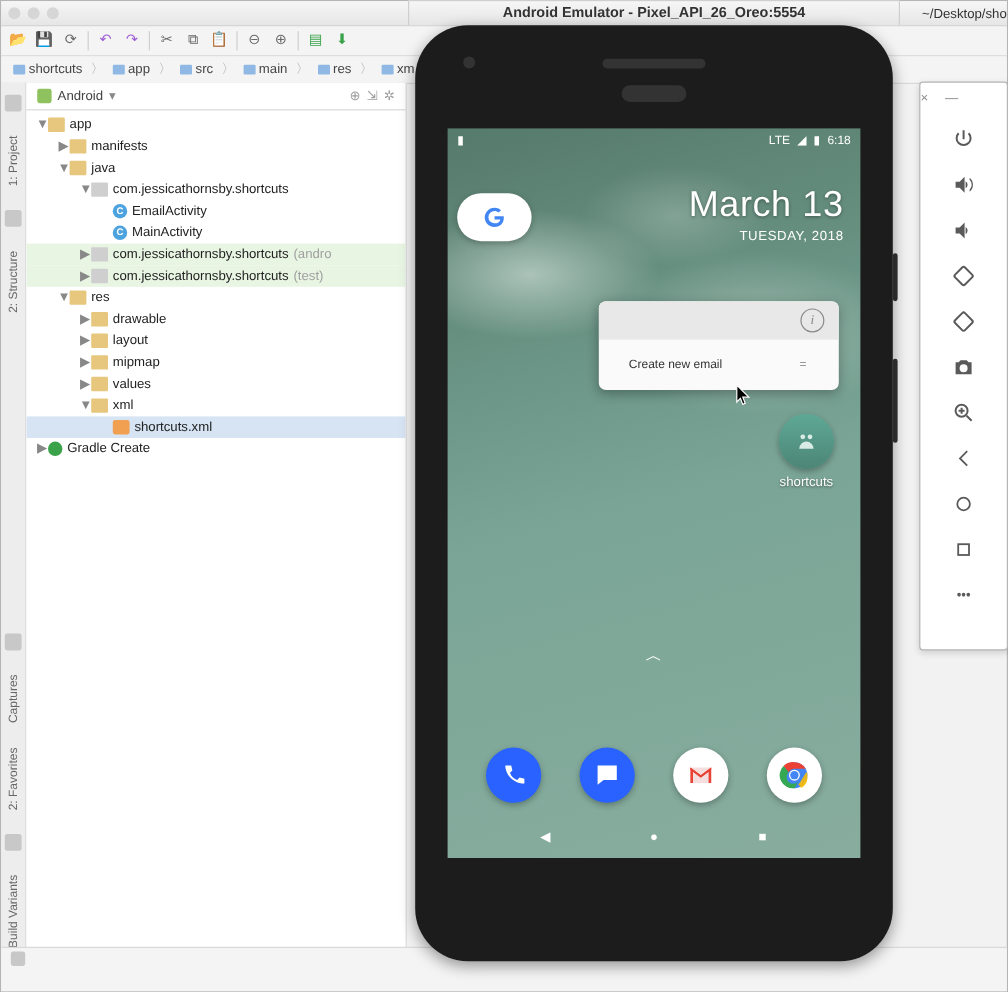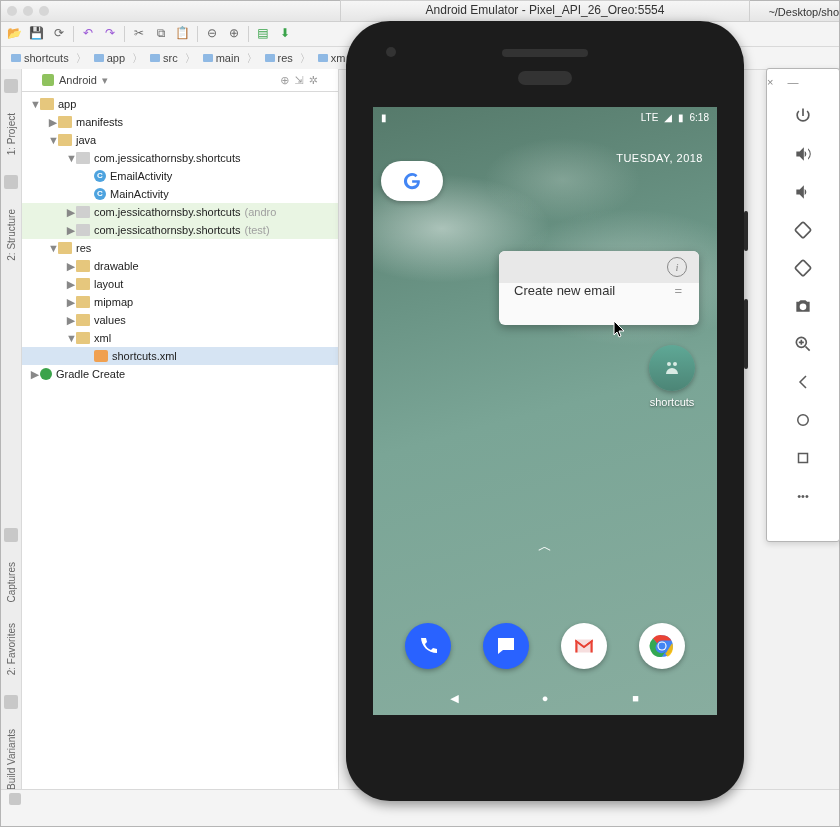--- a/index.html
+++ b/index.html
@@ -14,21 +14,21 @@
 .sep{width:1px;height:16px;background:#d0d0d0}
 .crumbs{height:22px;display:flex;align-items:center;gap:3px;padding:0 6px;border-bottom:1px solid #d9d9d9;background:#f4f4f4;font-size:11px;color:#444}
 .crumb{display:flex;align-items:center;gap:3px;padding:1px 4px}
 .crumb .fi{width:10px;height:8px;background:#8fb9e4;border-radius:1px}
 .chev{color:#aaa}
 .ide-body{position:absolute;top:68px;left:0;right:0;bottom:36px;display:flex}
 .vgut{width:20px;background:#ededed;border-right:1px solid #d9d9d9;display:flex;flex-direction:column;align-items:center;gap:20px;padding-top:10px;font-size:10px;color:#666}
 .vgut>span{writing-mode:vertical-rl;transform:rotate(180deg);cursor:pointer}
 .vgut .vi{width:14px;height:14px;border-radius:2px;background:#c8c8c8}
 .project{width:316px;background:#fff;border-right:1px solid #d9d9d9;display:flex;flex-direction:column}
-.proj-head{height:22px;border-bottom:1px solid #d9d9d9;display:flex;align-items:center;gap:5px;padding:0 20px;color:#444}
+.proj-head{height:22px;border-bottom:1px solid #d9d9d9;display:flex;align-items:center;gap:5px;padding:0 9px;color:#444}
 .droid-i{width:12px;height:12px;background:#8fc25e;border-radius:2px}
 .proj-head .gi{color:#9e9e9e;cursor:pointer}
 .tree{flex:1;overflow:auto;padding-top:3px}
 .row{display:flex;align-items:center;height:18px;padding-right:4px;cursor:pointer;white-space:nowrap}
 .row.sel{background:#d6e4f3}
 .ind{display:inline-block}
 .tg{width:10px;text-align:center;color:#888}
 .ic{width:14px;height:12px;margin-right:4px;display:inline-flex;align-items:center;justify-content:center}
 .ic.fold{background:#e6c77d;border-radius:1px}
 .ic.pkg{background:#cfcfcf;border-radius:1px}
@@ -45,21 +45,21 @@
 .rightedge .rhead{width:100%;display:flex;justify-content:flex-start;gap:14px;padding:0 8px}
 .rightedge .rhead span{color:#888;cursor:pointer}
 .micon{width:22px;height:22px;display:flex;align-items:center;justify-content:center;color:#5a5a5a;cursor:pointer}
 .brow-frag{position:absolute;right:0;top:4px;font-size:11px;color:#333}
 .code-frag{position:absolute;right:6px;top:126px;font-size:12px;font-family:Menlo,monospace;color:#3aa34a;text-align:left;line-height:1.6}
 .code-frag .or{color:#cc7a00}
 .code-frag .bl{color:#0066cc}
 
 
 .emu{position:absolute;left:340px;top:0;width:410px;height:802px}
-.emu-title{height:20px;display:flex;align-items:center;justify-content:center;font-size:12px;font-weight:normal;color:#333;background:linear-gradient(#f6f6f6,#e6e6e6);border:1px solid #cfcfcf;border-bottom:none}
+.emu-title{height:20px;display:flex;align-items:center;justify-content:center;font-size:12px;font-weight:bold;color:#333;background:linear-gradient(#f6f6f6,#e6e6e6);border:1px solid #cfcfcf;border-bottom:none}
 .phone{position:relative;margin:0 auto;width:398px;height:780px;background:#1c1c1c;border-radius:44px;box-shadow:0 4px 12px rgba(0,0,0,.4)}
 .phone:before{content:"";position:absolute;left:50%;top:28px;transform:translateX(-50%);width:86px;height:8px;border-radius:4px;background:#333}
 .phone .cam{position:absolute;left:40px;top:26px;width:10px;height:10px;border-radius:50%;background:#333}
 .phone .cam2{position:absolute;left:50%;top:50px;transform:translateX(-50%);width:54px;height:14px;border-radius:8px;background:#333}
 .phone .pill{position:absolute;right:-4px;top:190px;width:4px;height:40px;background:#2a2a2a;border-radius:2px}
 .phone .pill2{position:absolute;right:-4px;top:278px;width:4px;height:70px;background:#2a2a2a;border-radius:2px}
 .screen{position:absolute;left:27px;right:27px;top:86px;bottom:86px;background:linear-gradient(165deg,#567a6b 0%,#6a9485 30%,#7aa596 50%,#88ad9f 100%);overflow:hidden}
 .nebula{position:absolute;inset:0;pointer-events:none;background:
  radial-gradient(ellipse 180px 90px at 20% 20%, rgba(230,240,235,.55), transparent 60%),
  radial-gradient(ellipse 200px 110px at 75% 28%, rgba(210,225,218,.45), transparent 62%),
@@ -67,21 +67,21 @@
 .statline{position:absolute;left:0;right:0;top:0;height:20px;display:flex;justify-content:space-between;align-items:center;padding:0 8px;color:#fff;font-size:10px}
 .statline .sl-ic{display:flex;gap:6px;align-items:center}
 .gchip{position:absolute;left:8px;top:54px;width:62px;height:40px;background:#fff;border-radius:20px;display:flex;align-items:center;justify-content:center;box-shadow:0 2px 5px rgba(0,0,0,.25)}
 .gchip svg{width:22px;height:22px}
 .datebox{position:absolute;right:14px;top:44px;color:#fff;text-align:right}
 .datebox .big{font-size:30px;font-weight:300;text-shadow:0 1px 3px rgba(0,0,0,.4);letter-spacing:.5px}
 .datebox .sm{font-size:11px;letter-spacing:.5px}
 .sc-card{position:absolute;right:18px;top:144px;width:200px;background:#fafafa;border-radius:6px;box-shadow:0 3px 10px rgba(0,0,0,.3);overflow:hidden}
 .sc-card .hdr{height:32px;background:#e8e8e8;display:flex;align-items:center;justify-content:flex-end;padding:0 12px}
 .sc-card .hdr .inf{width:18px;height:18px;border:1.5px solid #888;border-radius:50%;display:flex;align-items:center;justify-content:center;color:#888;font-style:italic;font-family:serif;font-size:11px}
-.sc-card .item{height:42px;display:flex;align-items:flex-start;justify-content:space-between;padding:0 15px;font-size:13px;color:#333}
+.sc-card .item{height:42px;display:flex;align-items:center;justify-content:space-between;padding:0 25px;font-size:10px;color:#333}
 .sc-card .item .drag{color:#999;letter-spacing:2px}
 .sc-card:after{content:"";position:absolute;right:22px;bottom:-7px;width:0;height:0;border-left:8px solid transparent;border-right:8px solid transparent;border-top:8px solid #fafafa}
 .appico{position:absolute;right:22px;top:238px;text-align:center}
 .appico .bub{width:46px;height:46px;border-radius:50%;background:linear-gradient(#5fa896,#4c8576);display:flex;align-items:center;justify-content:center;margin:0 auto;box-shadow:0 2px 5px rgba(0,0,0,.3)}
 .appico .bub svg{width:24px;height:24px;fill:#d9ebe4}
 .appico .nm{color:#fff;font-size:11px;margin-top:4px;text-shadow:0 1px 2px rgba(0,0,0,.5)}
 .arrow-up{position:absolute;left:50%;top:430px;transform:translateX(-50%);color:#fff;font-size:14px}
 .dock{position:absolute;left:0;right:0;bottom:36px;height:66px;display:flex;align-items:center;justify-content:space-evenly}
 .dapp{width:46px;height:46px;border-radius:50%;display:flex;align-items:center;justify-content:center;box-shadow:0 2px 5px rgba(0,0,0,.3)}
 .navb{position:absolute;left:0;right:0;bottom:0;height:34px;display:flex;align-items:center;justify-content:space-evenly}
@@ -314,20 +314,21 @@
     </span>
    </div>
    <div class="gchip">
     <svg viewBox="0 0 24 24">
             <path fill="#4285F4" d="M21.35 11.1h-9.2v2.9h5.3c-.5 2.4-2.5 3.6-5.3 3.6a5.6 5.6 0 110-11.2c1.4 0 2.7.5 3.7 1.4l2.1-2.1A8.8 8.8 0 1012.15 21c5 0 8.4-3.5 8.4-8.4 0-.5 0-1-.2-1.5z"></path>
             <path fill="#34A853" d="M4 14l2.7-2 .9 2.6A5.6 5.6 0 016.6 12z" opacity="0"></path>
             <circle cx="12" cy="12" r="8.5" fill="none" stroke="#EA4335" stroke-width="0"></circle>
           </svg>
    </div>
    <div class="datebox">
+    <div class="big">March 13</div>
     <div class="sm">TUESDAY, 2018</div>
    </div>
    <div class="sc-card">
     <div class="hdr">
             <span class="inf">i</span>
           </div>
     <div class="item">
      <span>Create new email</span>
      <span class="drag">=</span>
     </div>

